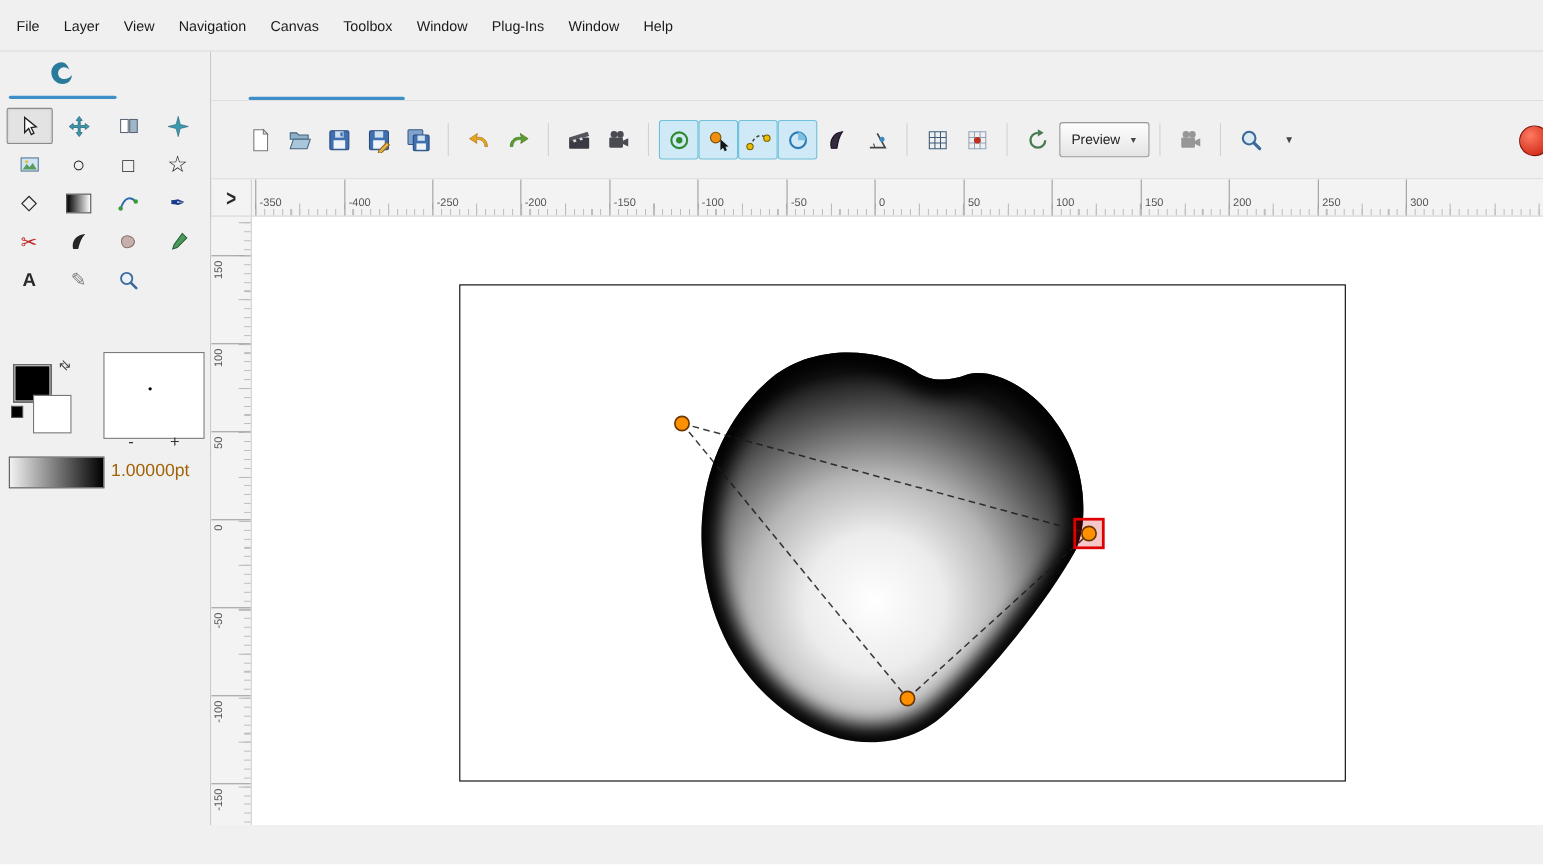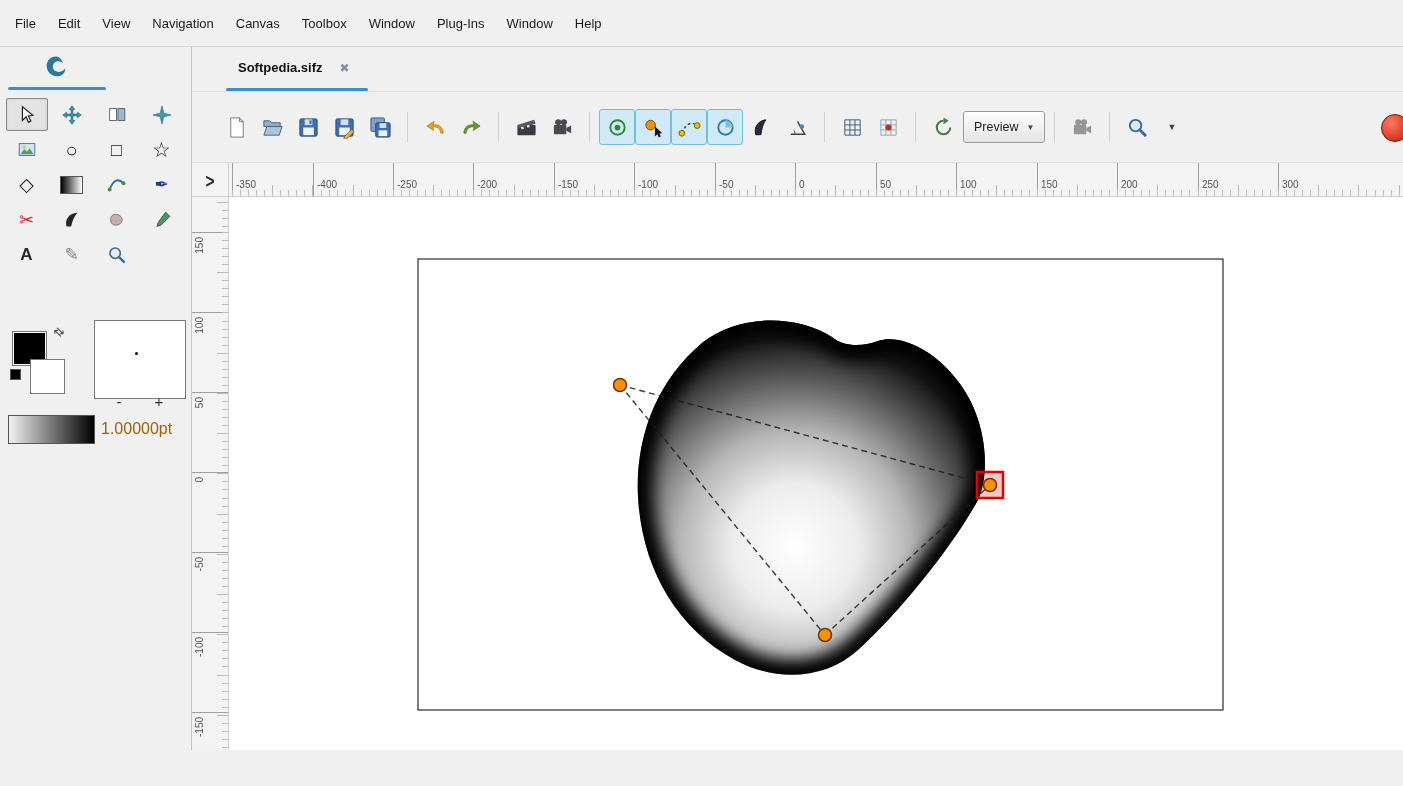--- a/index.html
+++ b/index.html
@@ -83,21 +83,21 @@
   .canvas-area svg{display:block;}
 </style>
 </head>
 <body>
 
 <div class="app">
 
 
   <div class="menubar">
     <span class="menu-item">File</span>
-    <span class="menu-item">Edit</span>
+    <span class="menu-item">Layer</span>
     <span class="menu-item">View</span>
     <span class="menu-item">Navigation</span>
     <span class="menu-item">Canvas</span>
     <span class="menu-item">Toolbox</span>
     <span class="menu-item">Window</span>
     <span class="menu-item">Plug-Ins</span>
     <span class="menu-item">Window</span>
     <span class="menu-item">Help</span>
   </div>
 
@@ -212,24 +212,20 @@
         </div>
       <div class="brush-minus">-</div>
       <div class="brush-plus">+</div>
       <div class="gradient-sw"></div>
       <div class="linewidth">1.00000pt</div>
     </div>
 
     <div class="main-col">
 
       <div class="tabbar">
-        <div class="doc-tab">
-          <span class="tab-label">Softpedia.sifz</span>
-          <span class="tab-close">✖</span>
-        </div>
         <div class="tab-underline"></div>
       </div>
 
       <div class="cantoolbar">
         <div class="cbtn">
             <svg viewBox="0 0 24 24">
               <path d="M6 2 h9 l4 4 v16 h-13 z" fill="#fff" stroke="#777"></path>
               <path d="M15 2 l4 4 h-4 z" fill="#dfe7ee" stroke="#777"></path>
             </svg>
           </div>

